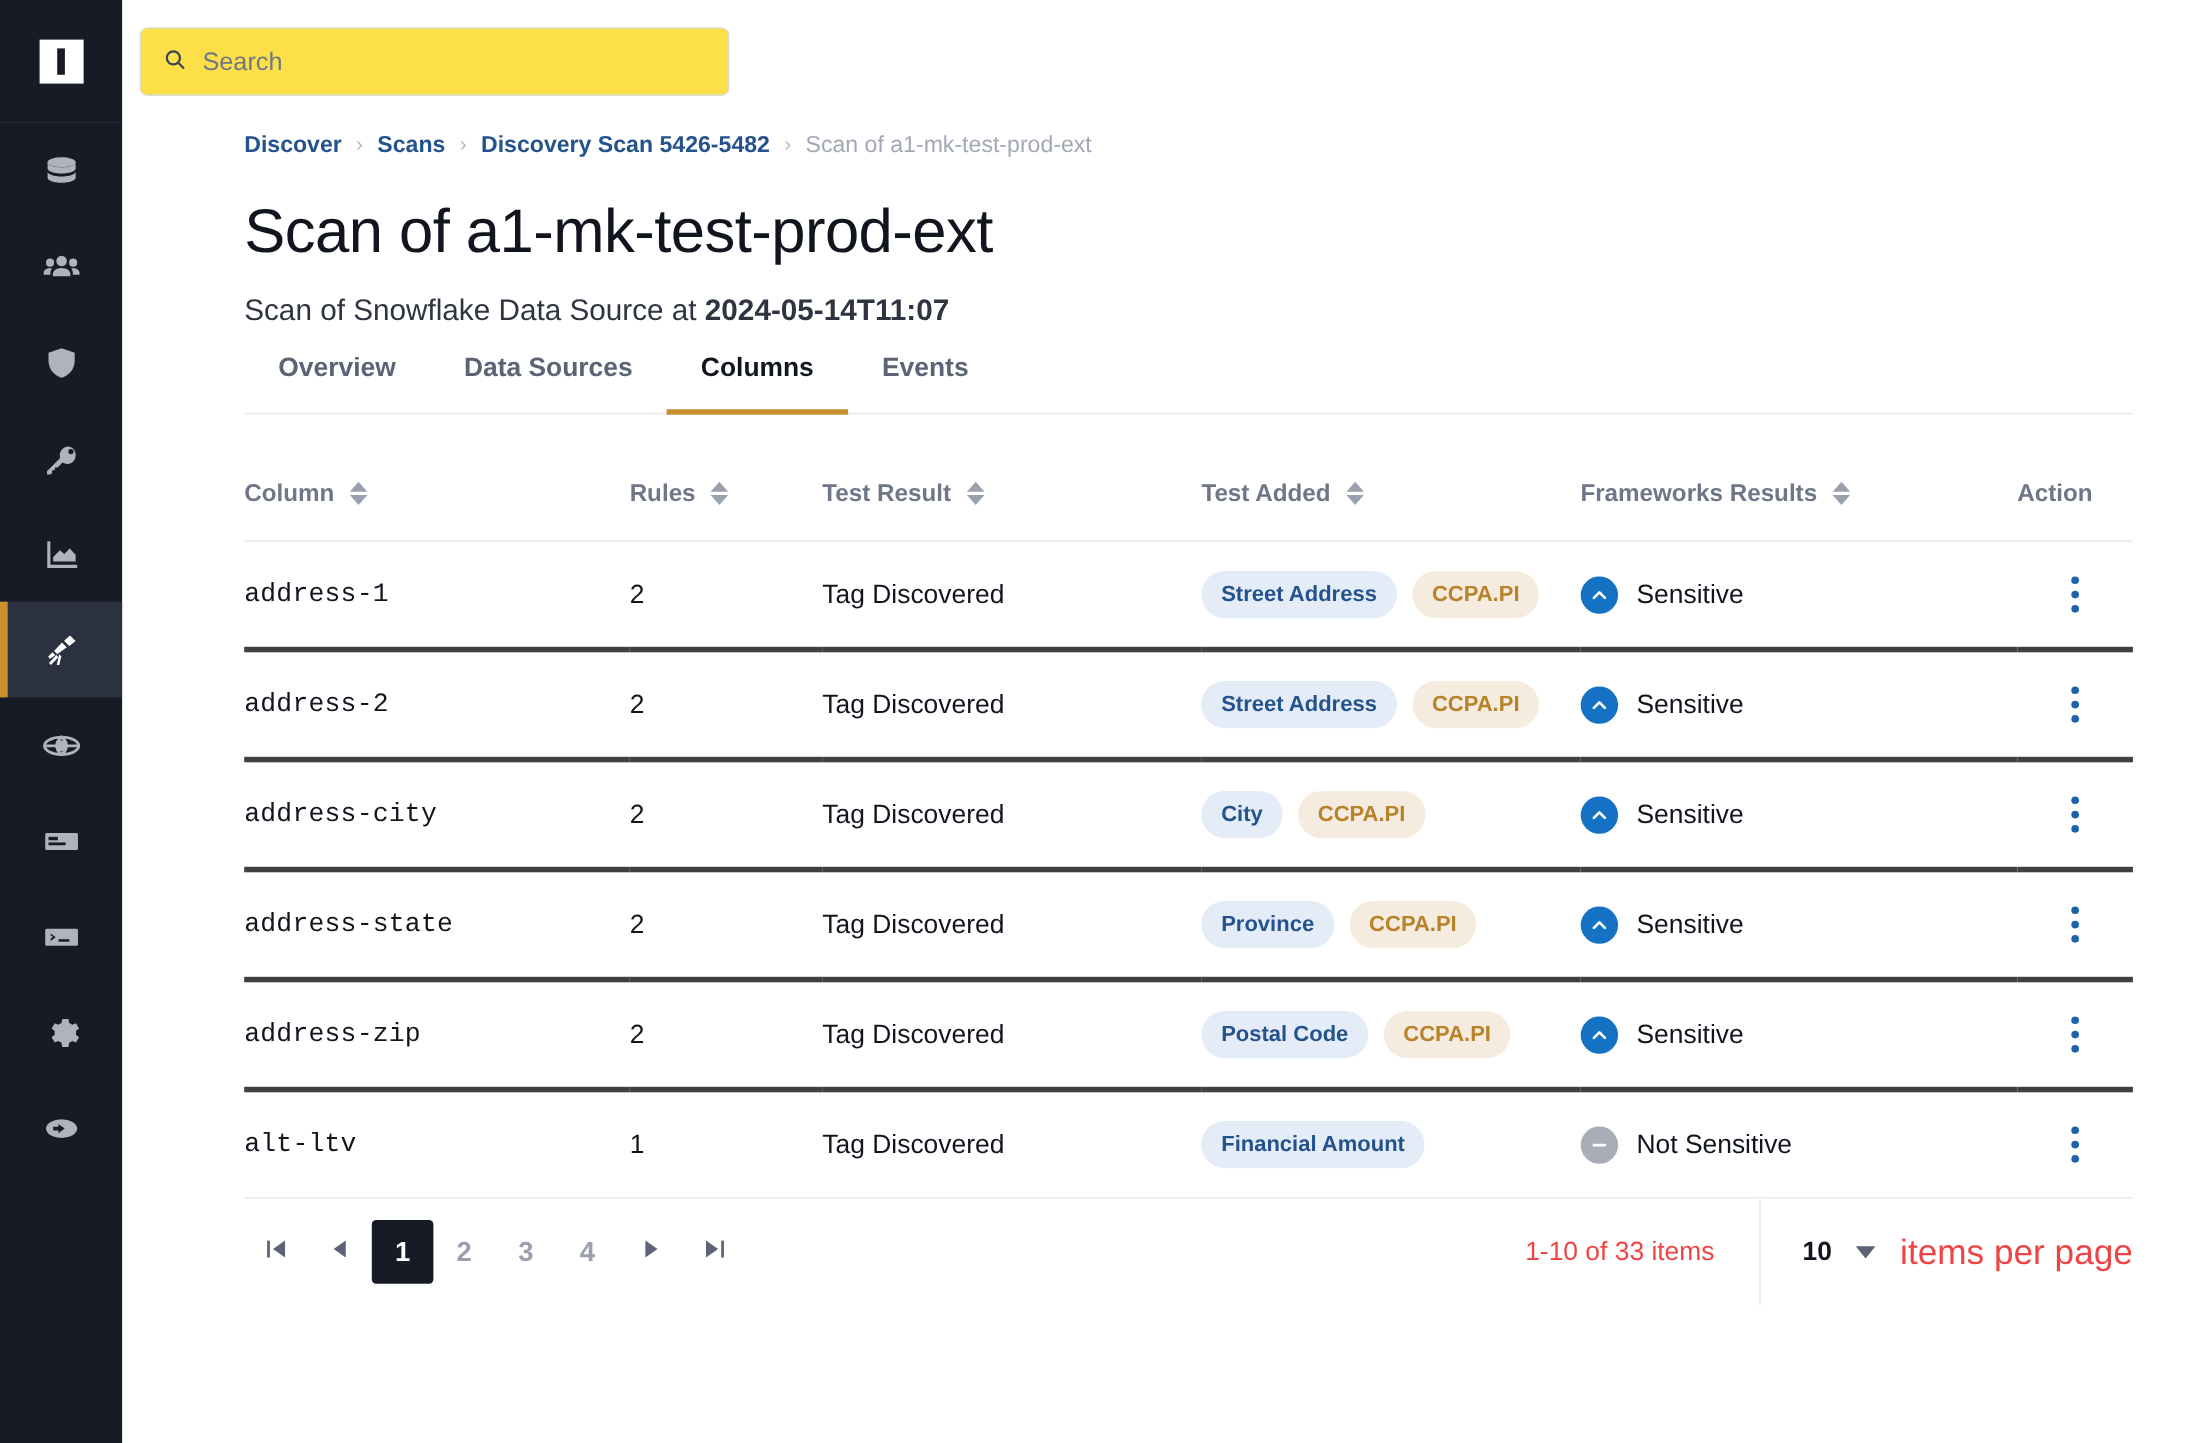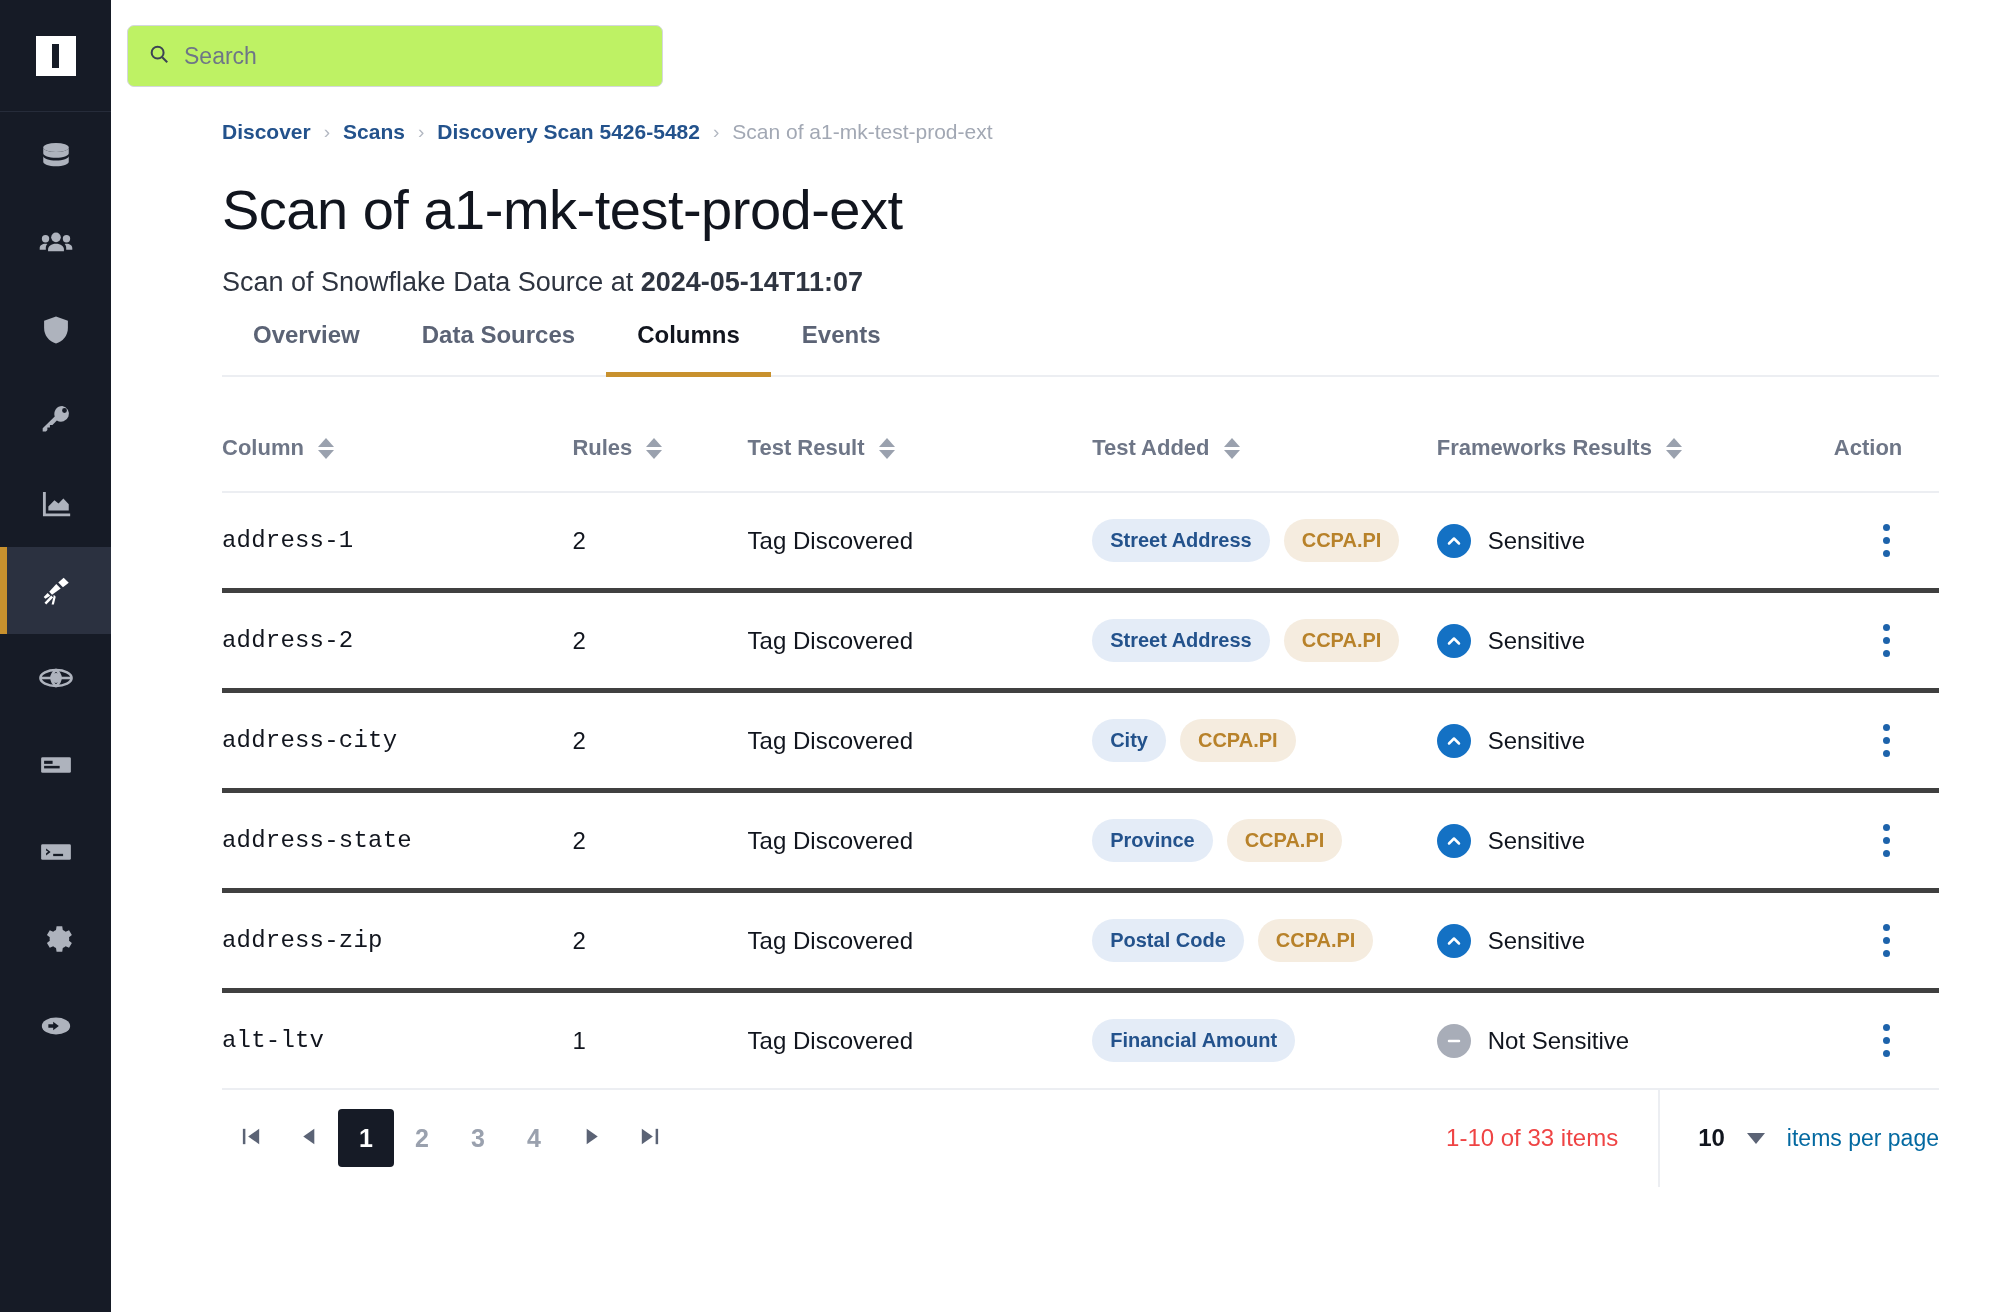--- a/index.html
+++ b/index.html
@@ -45,21 +45,21 @@
 
   
   .topbar {
     height: 112px; display: flex; align-items: center;
     padding: 0 38px 0 16px; flex-shrink: 0;
   }
   .search-box {
     margin-left: 0; width: 536px; height: 62px;
     border: 1px solid #d4d7dd; border-radius: 7px;
     display: flex; align-items: center; padding: 0 20px; gap: 14px;
-    background: #bef264;
+    background: #fde047;
   }
   .search-box svg { width: 22px; height: 22px; stroke: #3b4354; fill: none; stroke-width: 2.2; }
   .search-ph { font-size: 23px; color: #6e7687; }
   .topbar-right { margin-left: auto; display: flex; align-items: center; gap: 0; }
   .project-sel {
     display: flex; align-items: center; gap: 34px; cursor: pointer;
     padding-right: 30px;
   }
   .project-name { font-size: 24px; font-weight: bold; color: #6e7687; letter-spacing: .1px; }
   .caret-dn { width: 0; height: 0; border-left: 11px solid transparent;
@@ -141,21 +141,21 @@
   .pg-num.active { background: #161b26; color: #ffffff; }
   .pg-right { margin-left: auto; display: flex; align-items: center; height: 98px; }
   .pg-count {
     font-size: 24px; color: #ef4444; padding: 0 40px; height: 98px;
     display: flex; align-items: center; border-right: 2px solid #eceef2;
   }
   .pg-per { display: flex; align-items: center; gap: 22px; padding-left: 38px; }
   .pg-per-val { font-size: 24px; font-weight: bold; color: #11151e; }
   .pg-caret { width: 0; height: 0; border-left: 9px solid transparent;
     border-right: 9px solid transparent; border-top: 11px solid #5b6375; cursor: pointer; }
-  .pg-per-lbl { font-size: 23px; color: #0369a1; }
+  .pg-per-lbl { font-size: 32px; color: #ef4444; }
 </style>
 </head>
 <body>
 
 <div class="app">
 
   <aside class="sidebar">
     <div class="logo-area">
       <div class="logo-mark">
         <div class="logo-bar"></div>

